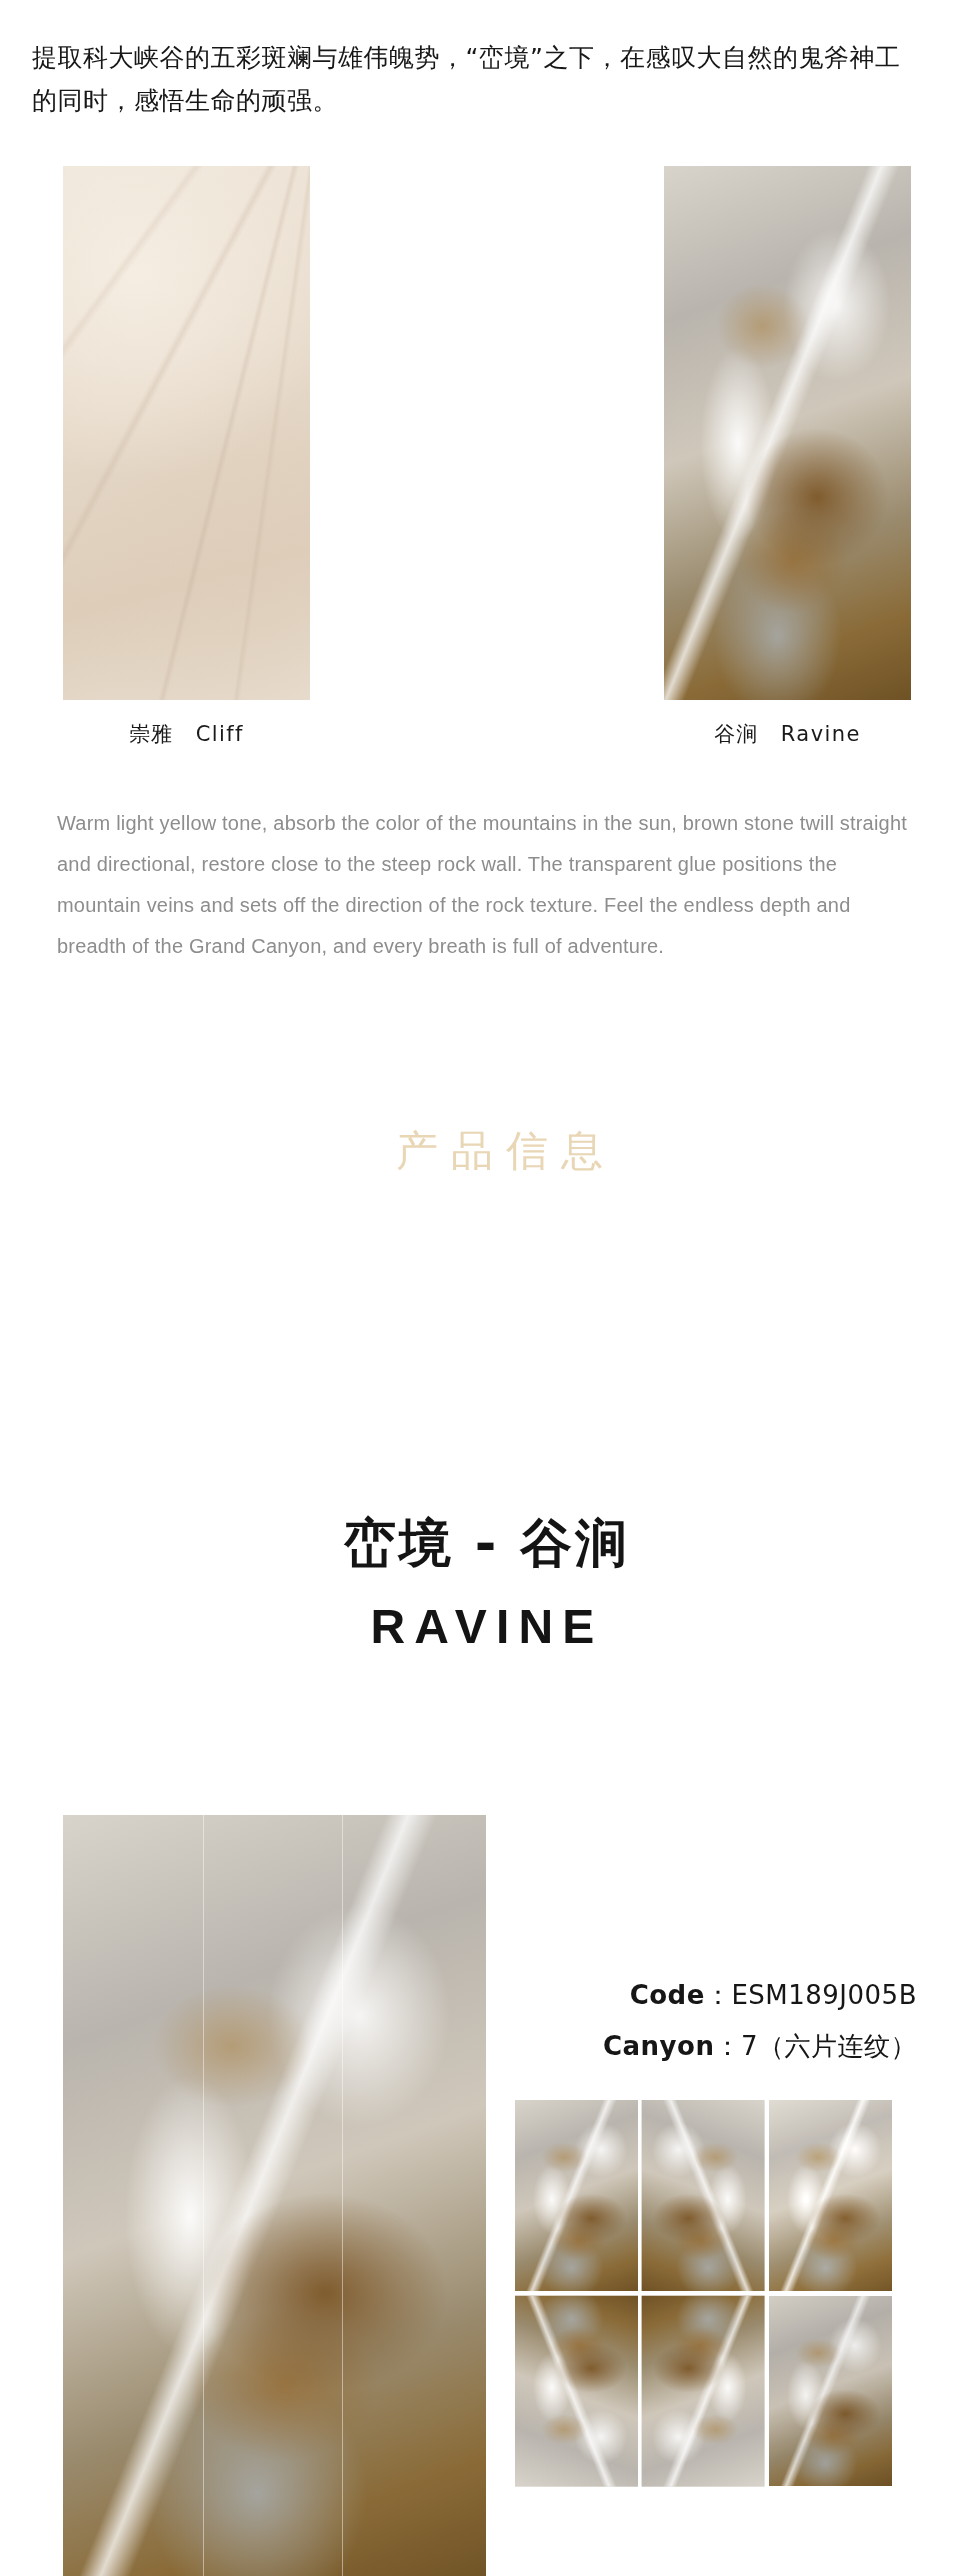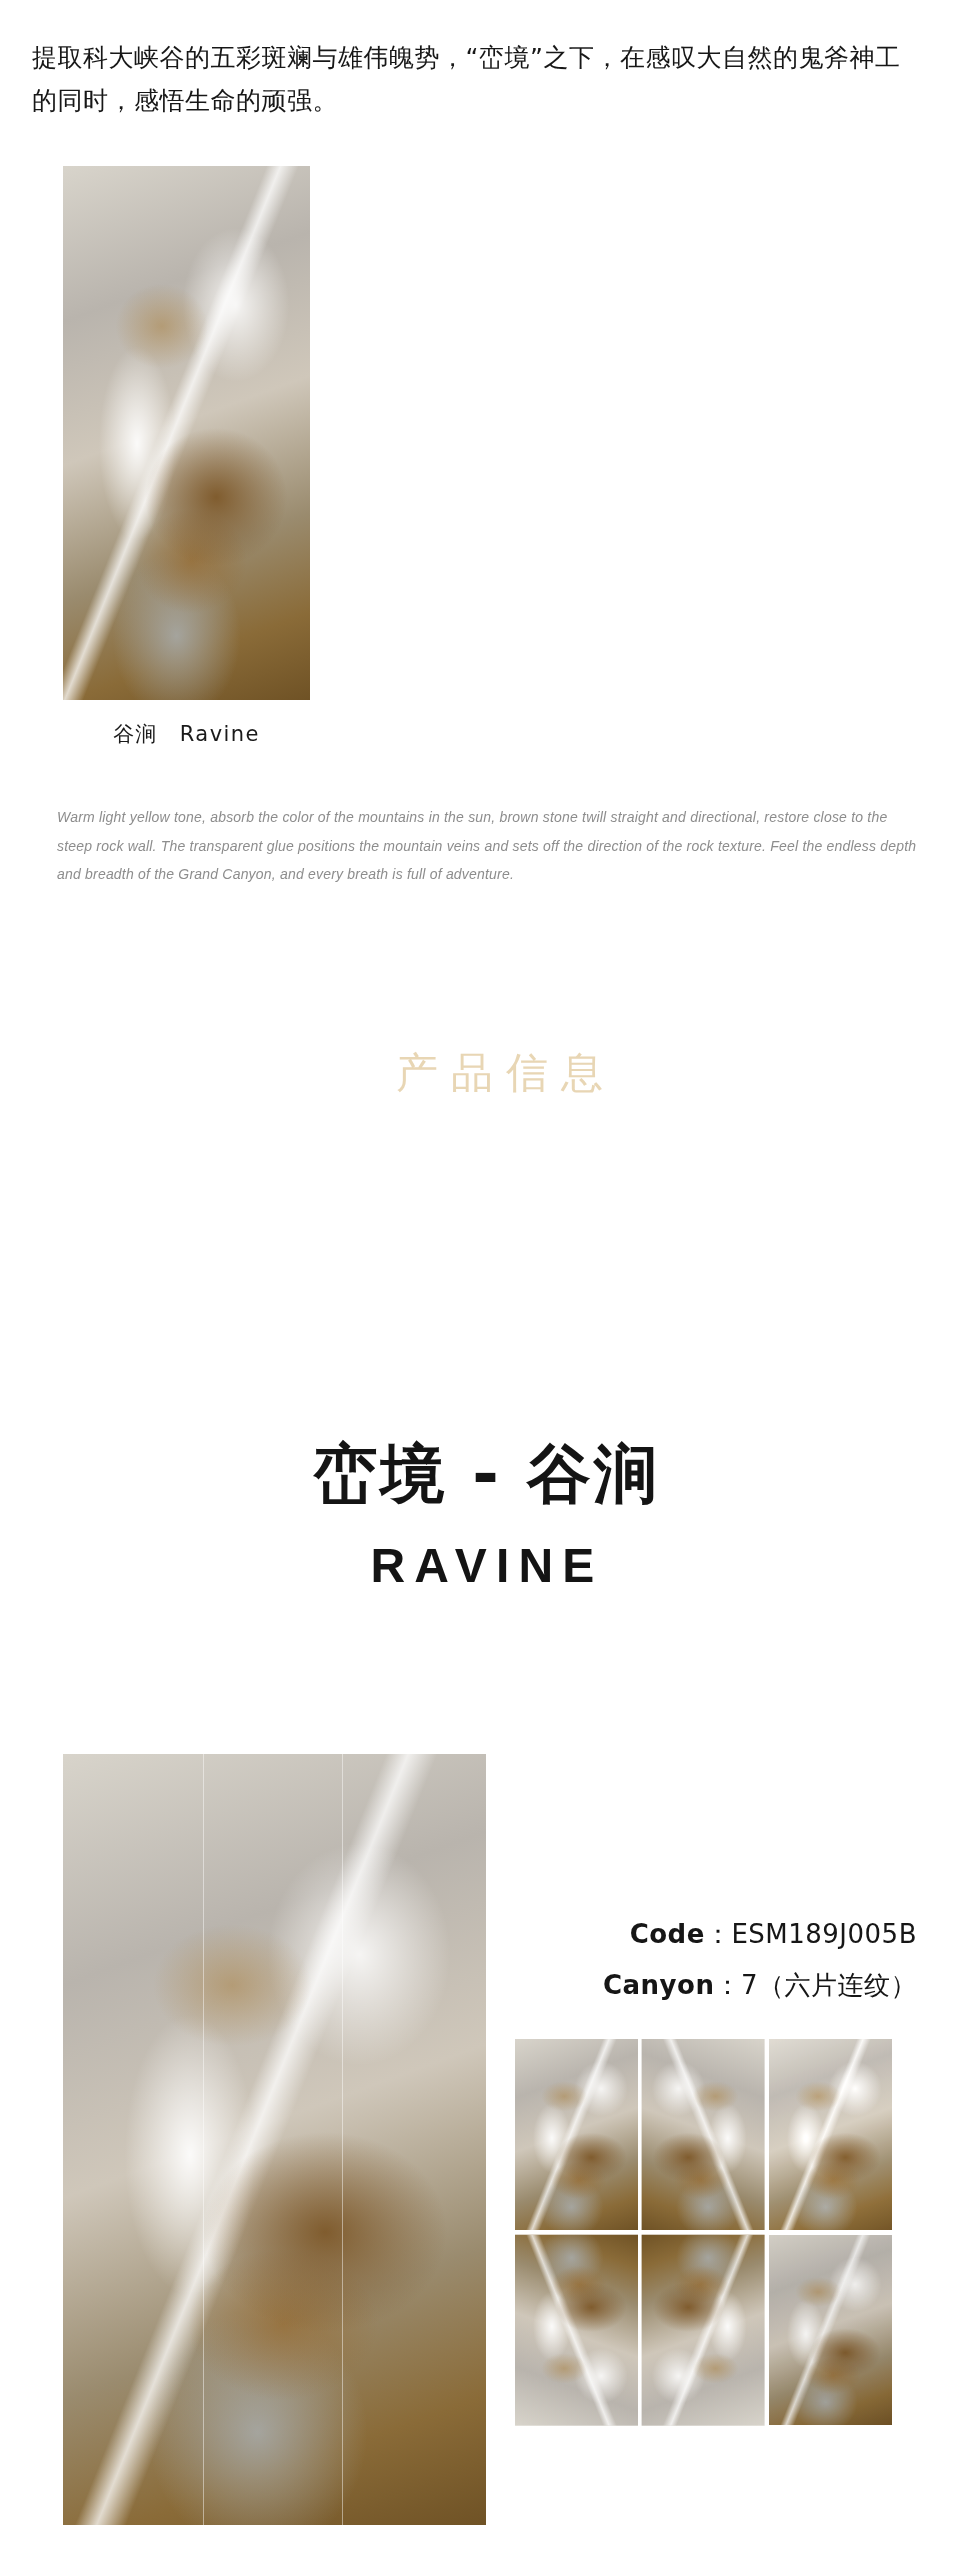--- a/index.html
+++ b/index.html
@@ -90,24 +90,23 @@
       linear-gradient(-30deg, rgba(255,255,255,0) 14%, rgba(128,42,34,0.55) 15%, rgba(255,255,255,0) 16.3%),
       radial-gradient(ellipse 30% 12% at 50% 18%, rgba(150,60,48,0.45), rgba(0,0,0,0) 72%),
       radial-gradient(ellipse 28% 12% at 44% 70%, rgba(150,60,48,0.4), rgba(0,0,0,0) 72%),
       linear-gradient(150deg, #f2f2ee 0%, #e8e9e5 40%, #dfe1dd 70%, #eceae4 100%);
   }
 
   
   .en-desc {
     padding: 0 57px;
     margin-top: 55px;
-    font-size: 14px;
+    font-size: 20px;
     line-height: 2.05;
     color: #8d8d8d;
-    font-style: italic;
     font-family: "Liberation Sans", sans-serif;
     letter-spacing: 0.2px;
   }
 
   
   .holo {
     margin-top: 156px;
     position: relative;
     height: 110px;
     margin-left: 38px;
@@ -135,21 +134,21 @@
     color: #c89b45;
     font-family: "Liberation Sans", sans-serif;
   }
 
   
   .prod-title {
     margin-top: 276px;
     text-align: center;
   }
   .prod-title .cn {
-    font-size: 64px;
+    font-size: 52px;
     font-weight: bold;
     letter-spacing: 2.8px;
     color: #141414;
     font-family: "DejaVu Sans", "Liberation Sans", sans-serif;
   }
   .prod-title .en {
     margin-top: 20px;
     font-size: 48px;
     font-weight: bold;
     letter-spacing: 9.2px;
@@ -204,20 +203,27 @@
     overflow: hidden;
   }
 </style>
 </head>
 <body>
 
 <p class="intro">提取科大峡谷的五彩斑斓与雄伟魄势，“峦境”之下，在感叹大自然的鬼斧神工的同时，感悟生命的顽强。</p>
 
 <div class="swatch-row">
 
+  <div class="swatch">
+    <div class="swatch-img tex-cliff"></div>
+    <div class="swatch-cap">
+      <span>崇雅</span>
+      &nbsp;&nbsp;<span class="en">Cliff</span>
+    </div>
+  </div>
 
   <div class="swatch">
     <div class="swatch-img tex-ravine"></div>
     <div class="swatch-cap">
       <span>谷涧</span>
       &nbsp;&nbsp;<span class="en">Ravine</span>
     </div>
   </div>
 
 

